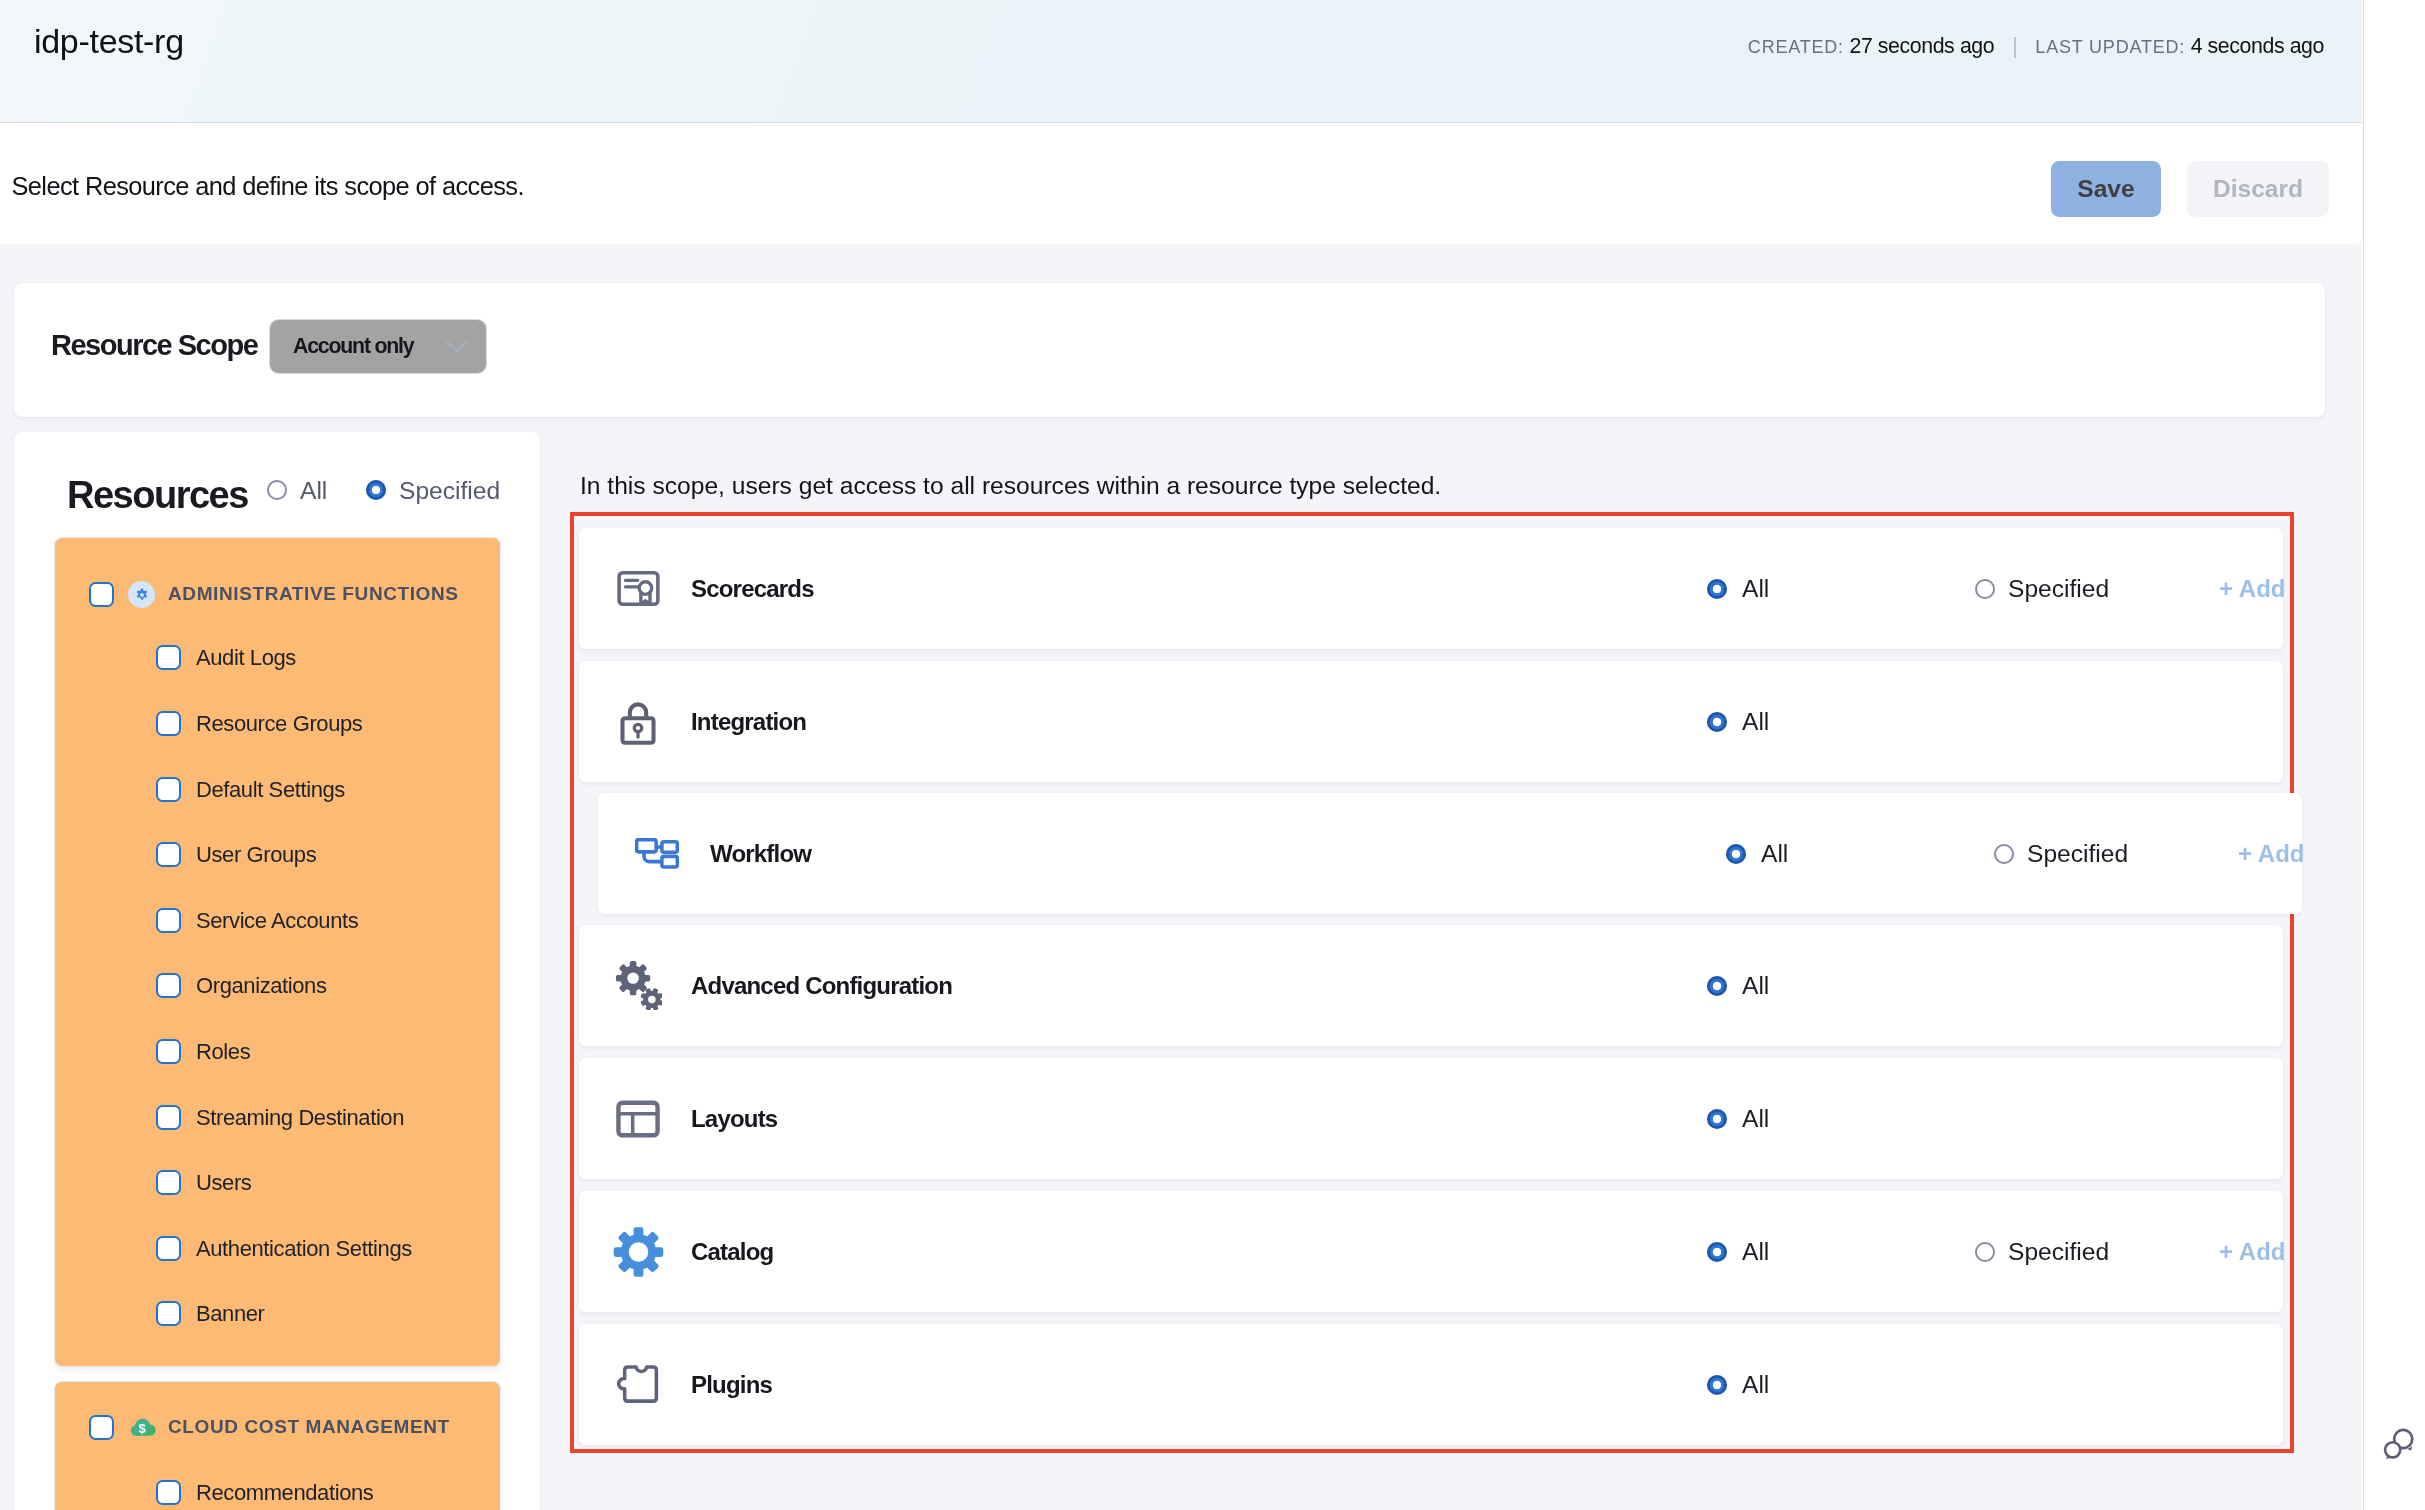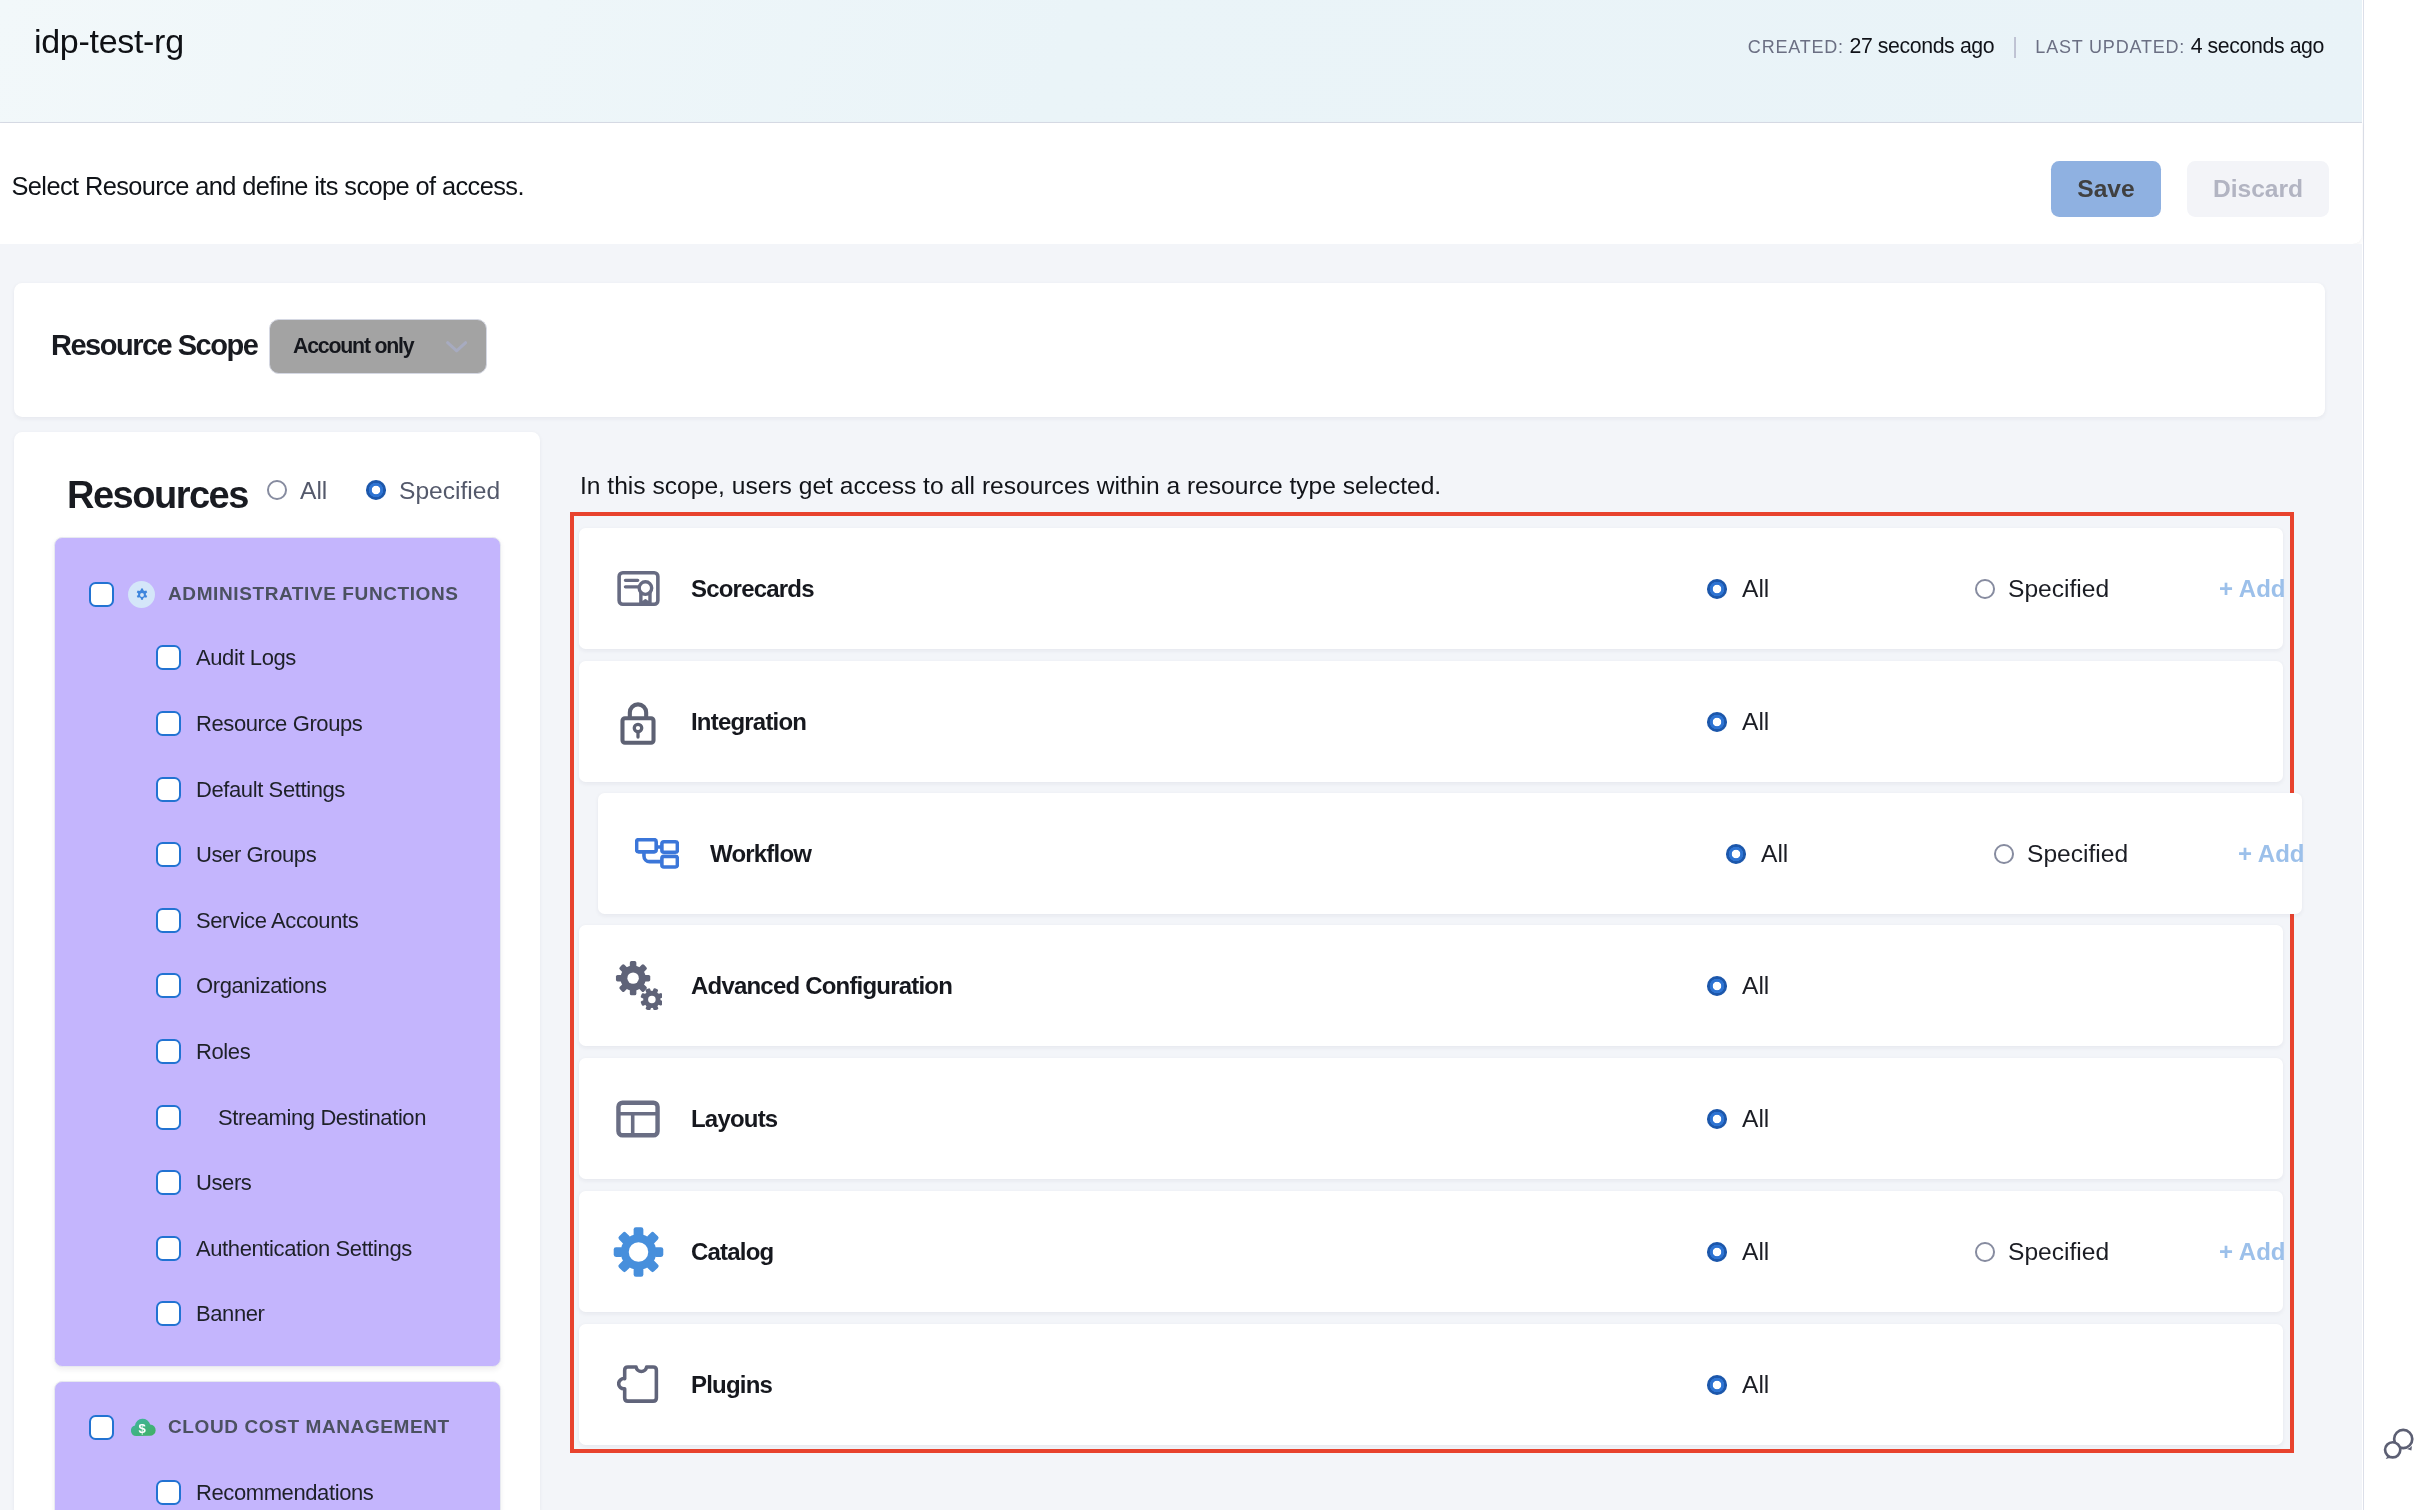--- a/index.html
+++ b/index.html
@@ -25,21 +25,21 @@
 #dropdown { position:absolute; left:255px; top:36px; width:218px; height:55px; background:#a3a3a3; border:1.6px solid #d5d8e3; border-radius:9.8px; }
 #dropdown .v { position:absolute; left:23px; top:0; height:52px; display:flex; align-items:center; font-size:21.3px; font-weight:700; letter-spacing:-1.2px; color:#15171d; }
 #dropdown svg { position:absolute; right:19px; top:21.3px; }
 
 #leftpanel { left:14px; top:188px; width:526px; height:1078px; border-radius:8.2px 8.2px 0 0; overflow:hidden; }
 #leftpanel .head { position:absolute; left:53px; top:42px; font-size:38px; font-weight:700; letter-spacing:-1.5px; color:#191b21; }
 .radio { position:absolute; width:19.7px; height:19.7px; border-radius:50%; }
 .radio.off { border:2.5px solid #878ca0; background:#fff; }
 .radio.on { background:radial-gradient(circle, #ffffff 0 3.9px, #2e74d3 4.6px 7px, #1c57ab 7.5px); }
 .rlabel { position:absolute; font-size:24.6px; color:#54596b; white-space:nowrap; }
-.innercard { position:absolute; left:40px; width:447px; background:#c4b5fd; border:1.6px solid #e7e9f0; border-radius:8.2px; box-shadow:0 2.5px 4.9px rgba(40,41,61,.07); }
+.innercard { position:absolute; left:40px; width:447px; background:#fdba74; border:1.6px solid #e7e9f0; border-radius:8.2px; box-shadow:0 2.5px 4.9px rgba(40,41,61,.07); }
 #card1 { top:105px; height:830px; }
 #card2 { top:949px; height:164px; }
 .cb { position:absolute; width:25.4px; height:25.4px; border:2.5px solid #2273d2; border-radius:6.6px; background:#fff; }
 .ghead { position:absolute; font-size:19px; font-weight:700; color:#4b5160; letter-spacing:0.6px; white-space:nowrap; }
 .item { position:absolute; font-size:22px; letter-spacing:-0.4px; color:#1e2128; white-space:nowrap; }
 .iccircle { position:absolute; width:27px; height:27px; border-radius:50%; background:#d4e6f9; display:flex; align-items:center; justify-content:center; }
 
 #note { position:absolute; left:580px; top:228px; font-size:24.6px; color:#121419; }
 #redrect { position:absolute; left:570px; top:268px; width:1724px; height:941px; border:4.9px solid #e8432e; }
 .row { position:absolute; left:579px; width:1704px; height:121px; background:#fff; border-radius:6.6px; box-shadow:0 1.6px 4.1px rgba(40,41,61,.06); }
@@ -100,21 +100,21 @@
           <div class="item" style="left:141px; top:239px;">Default Settings</div>
         <div class="cb" style="left:101px; top:304px;"></div>
           <div class="item" style="left:141px; top:304px;">User Groups</div>
         <div class="cb" style="left:101px; top:370px;"></div>
           <div class="item" style="left:141px; top:370px;">Service Accounts</div>
         <div class="cb" style="left:101px; top:435px;"></div>
           <div class="item" style="left:141px; top:435px;">Organizations</div>
         <div class="cb" style="left:101px; top:501px;"></div>
           <div class="item" style="left:141px; top:501px;">Roles</div>
         <div class="cb" style="left:101px; top:567px;"></div>
-          <div class="item" style="left:141px; top:567px;margin-left:22px;">Streaming Destination</div>
+          <div class="item" style="left:141px; top:567px;">Streaming Destination</div>
         <div class="cb" style="left:101px; top:632px;"></div>
           <div class="item" style="left:141px; top:632px;">Users</div>
         <div class="cb" style="left:101px; top:698px;"></div>
           <div class="item" style="left:141px; top:698px;">Authentication Settings</div>
         <div class="cb" style="left:101px; top:763px;"></div>
           <div class="item" style="left:141px; top:763px;">Banner</div>
       </div>
       <div class="innercard" id="card2">
         <div class="cb" style="left:34px; top:33px;"></div>
         <svg style="position:absolute; left:73px; top:31px;" width="29.5" height="29.5" viewBox="0 0 36 36">

